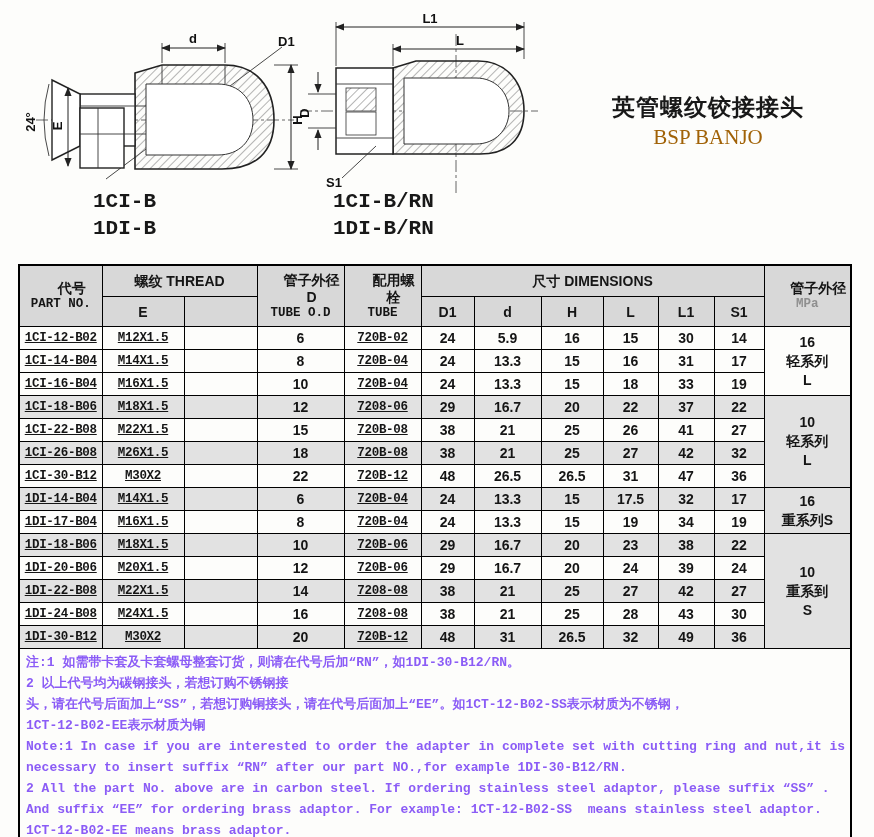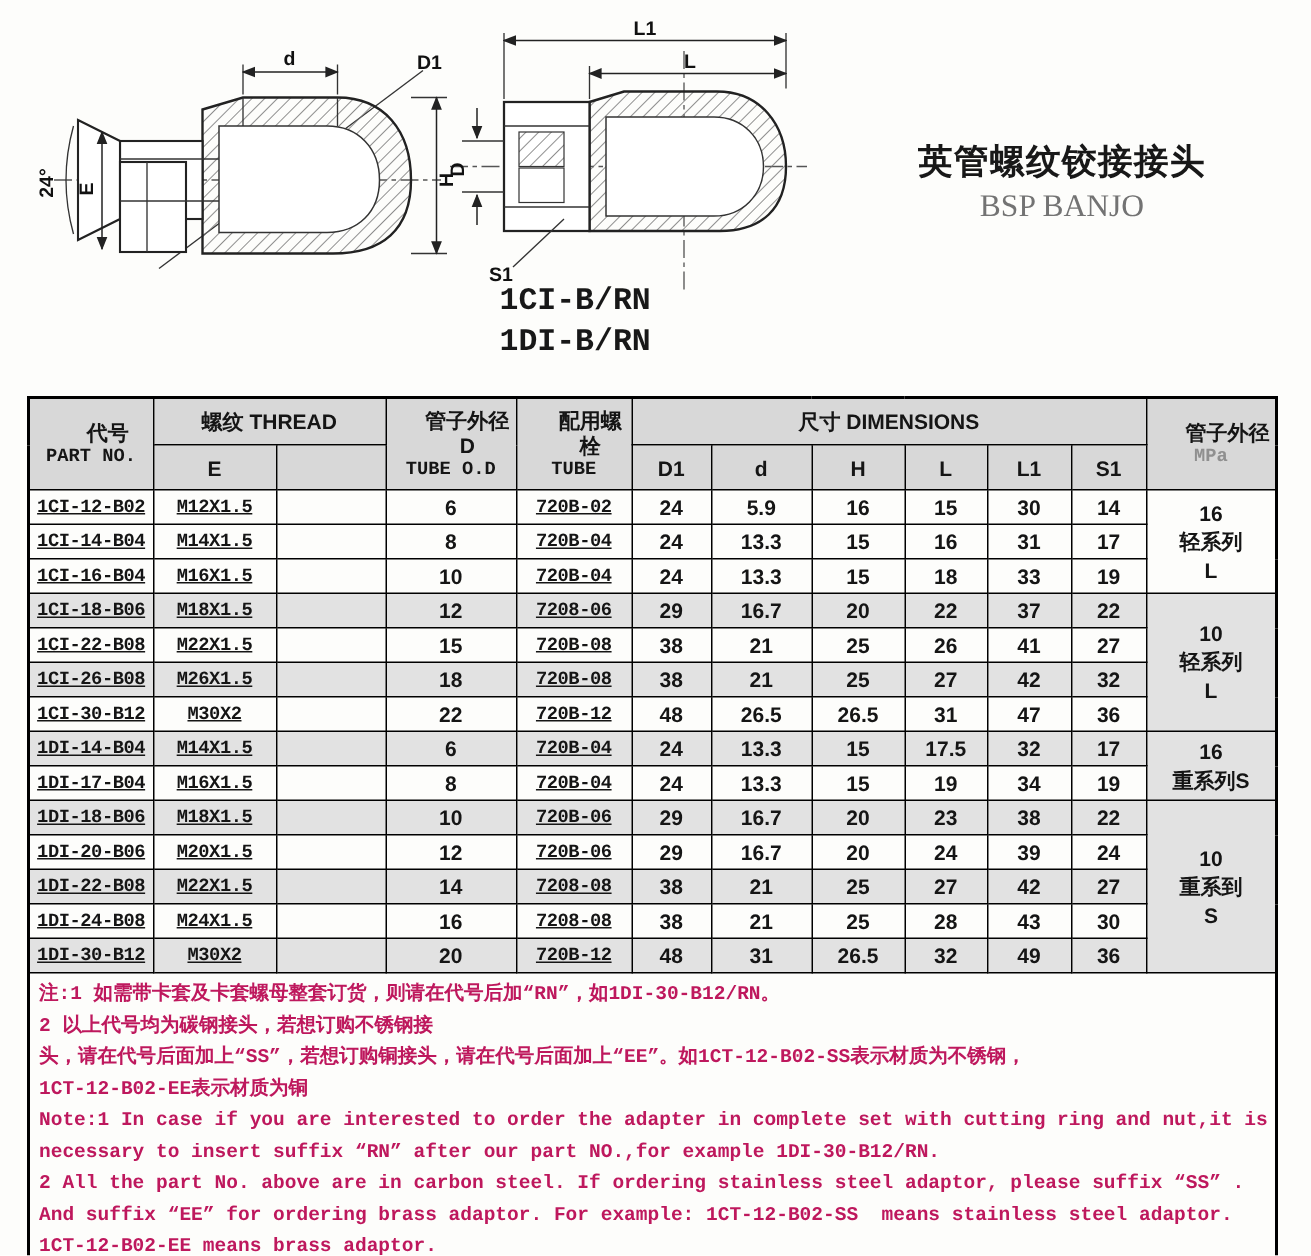--- a/index.html
+++ b/index.html
@@ -15,42 +15,42 @@
   .cl   { stroke:#555; stroke-width:0.9; stroke-dasharray:12 3 3 3; fill:none; }
   .thin { stroke:#333; stroke-width:0.9; fill:none; }
   .dim  { stroke:#222; stroke-width:1; fill:none; }
   .lb   { font:700 13px "Liberation Sans", sans-serif; fill:#111; }
   .caption { position:absolute; font:700 21px "Liberation Mono", monospace; line-height:27px; color:#181818; }
   #cap-left  { left:93px;  top:188px; }
   #cap-right { left:333px; top:188px; }
   
   .title-block { position:absolute; left:552px; top:92px; width:312px; text-align:center; }
   .title-cn { font:700 23px "Liberation Sans", sans-serif; letter-spacing:1px; color:#181818; }
-  .title-en { font:400 21px "Liberation Serif", serif; margin-top:2px; color:#737373; }
+  .title-en { font:400 21px "Liberation Serif", serif; margin-top:2px; color:#a16207; }
   
   .tbl-wrap { position:absolute; left:18px; top:264px; }
   table { border-collapse:collapse; table-layout:fixed; width:832px; border:2px solid #000; }
   th, td { border:1px solid #000; text-align:center; vertical-align:middle; padding:0; overflow:hidden; }
   thead th { background:#d8d8d8; }
   thead tr.hr1 th { height:30px; }
   thead tr.hr2 th { height:29px; }
   .h-cn { font:700 14px "Liberation Sans", sans-serif; line-height:17px;margin-left:22px; }
   .h-en { font:700 12.5px "Liberation Mono", monospace; line-height:15px; }
   .h-mpa { color:#8f8f8f; }
   .h-dim { font:700 14px "Liberation Sans", sans-serif; }
   tbody td { height:22px; font:700 14px "Liberation Sans", sans-serif; }
   tbody td.c-part, tbody td.c-thread, tbody td.c-bolt {
     font:700 12.5px "Liberation Mono", monospace; letter-spacing:-0.3px;text-decoration:underline;
   }
   tbody tr.shaded td { background:#e2e2e2; }
   tbody td.c-press { background:#fdfdfb; font:700 14px "Liberation Sans", sans-serif; line-height:19px; }
   tfoot td.notes {
     height:186px; vertical-align:top; text-align:left; padding:3px 6px; background:#fdfdfb;
   }
-  .note-line { font:700 13px "Liberation Mono", monospace; line-height:21px; white-space:pre; color:#be185d; }
+  .note-line { font:700 13px "Liberation Mono", monospace; line-height:21px; white-space:pre; color:#8b5cf6; }
 </style>
 </head>
 <body>
 
 <div class="page">
 
   <svg class="dwg" id="dwg-left" width="285" height="175" viewBox="0 0 285 175">
     <defs>
       <pattern id="hatch" patternUnits="userSpaceOnUse" width="6" height="6" patternTransform="rotate(45)">
         <line x1="0" y1="0" x2="0" y2="6" stroke="#777" stroke-width="1.1"></line>
@@ -105,20 +105,24 @@
     <line class="dim" x1="105" y1="43" x2="236" y2="43" marker-start="url(#arr)" marker-end="url(#arr)"></line>
     <line class="dim" x1="30" y1="66" x2="30" y2="86" marker-end="url(#arr)"></line>
     <line class="dim" x1="30" y1="144" x2="30" y2="124" marker-end="url(#arr)"></line>
     <line class="thin" x1="88" y1="140" x2="54" y2="172"></line>
     <text class="lb" x="142" y="17" text-anchor="middle">L1</text>
     <text class="lb" x="172" y="39" text-anchor="middle">L</text>
     <text class="lb" x="21" y="107" text-anchor="middle" transform="rotate(-90 21 107)">D</text>
     <text class="lb" x="38" y="181">S1</text>
   </svg>
 
+  <div class="caption" id="cap-left">
+    <div>1CI-B</div>
+    <div>1DI-B</div>
+  </div>
   <div class="caption" id="cap-right">
     <div>1CI-B/RN</div>
     <div>1DI-B/RN</div>
   </div>
 
   <div class="title-block">
     <div class="title-cn">英管螺纹铰接接头</div>
     <div class="title-en">BSP BANJO</div>
   </div>
 

